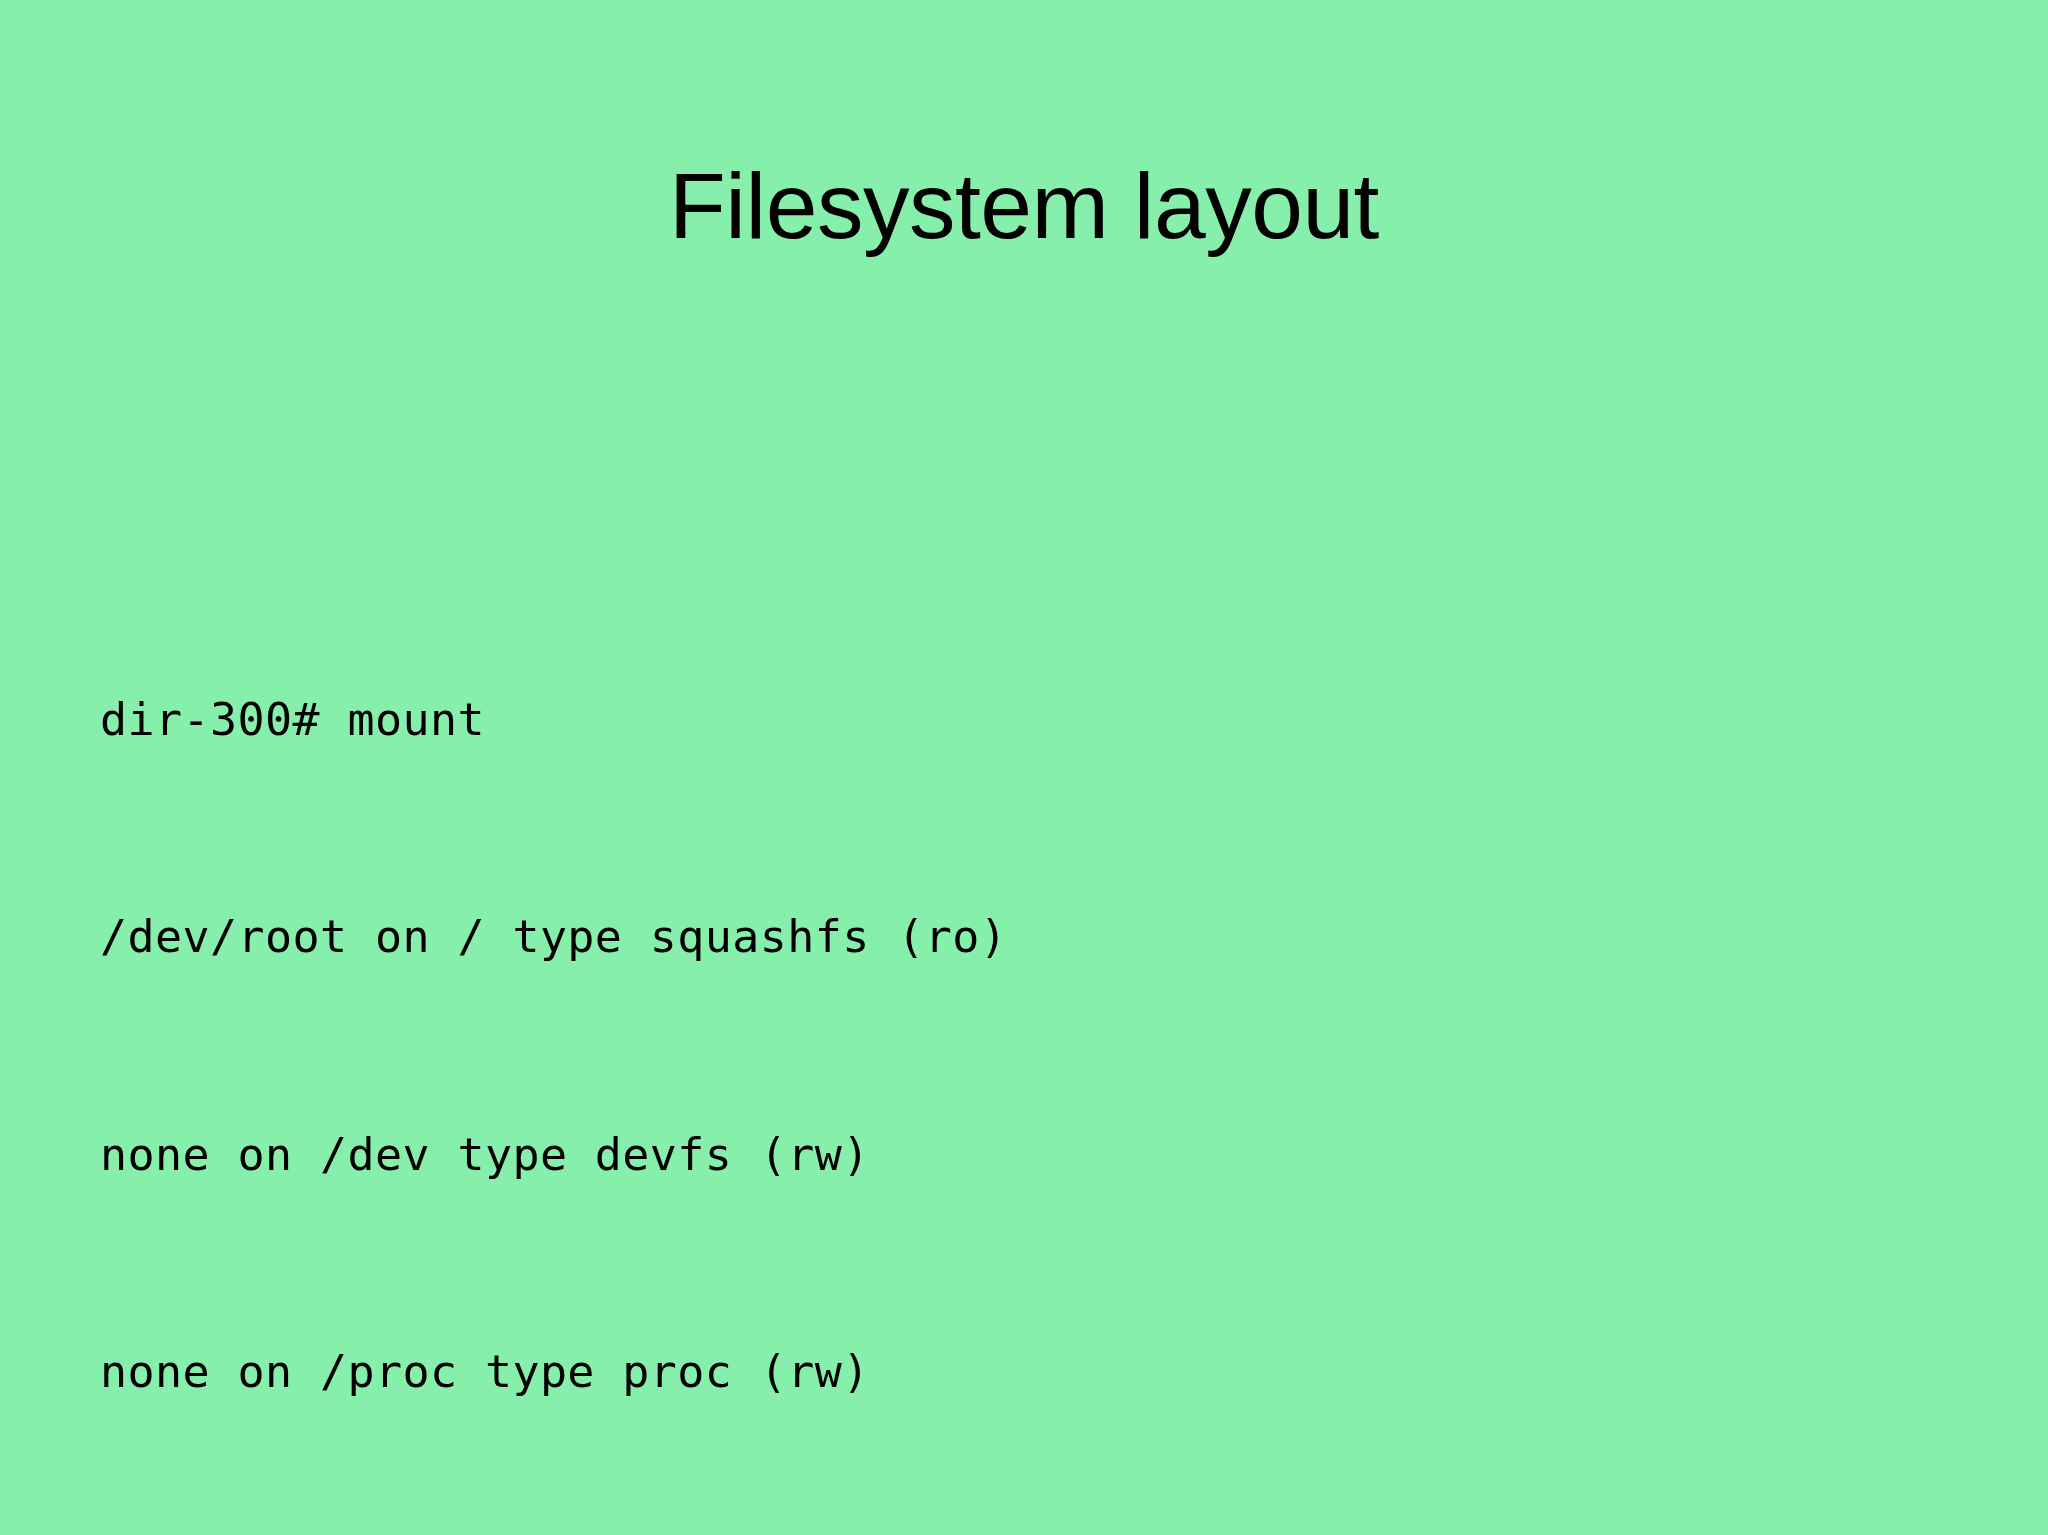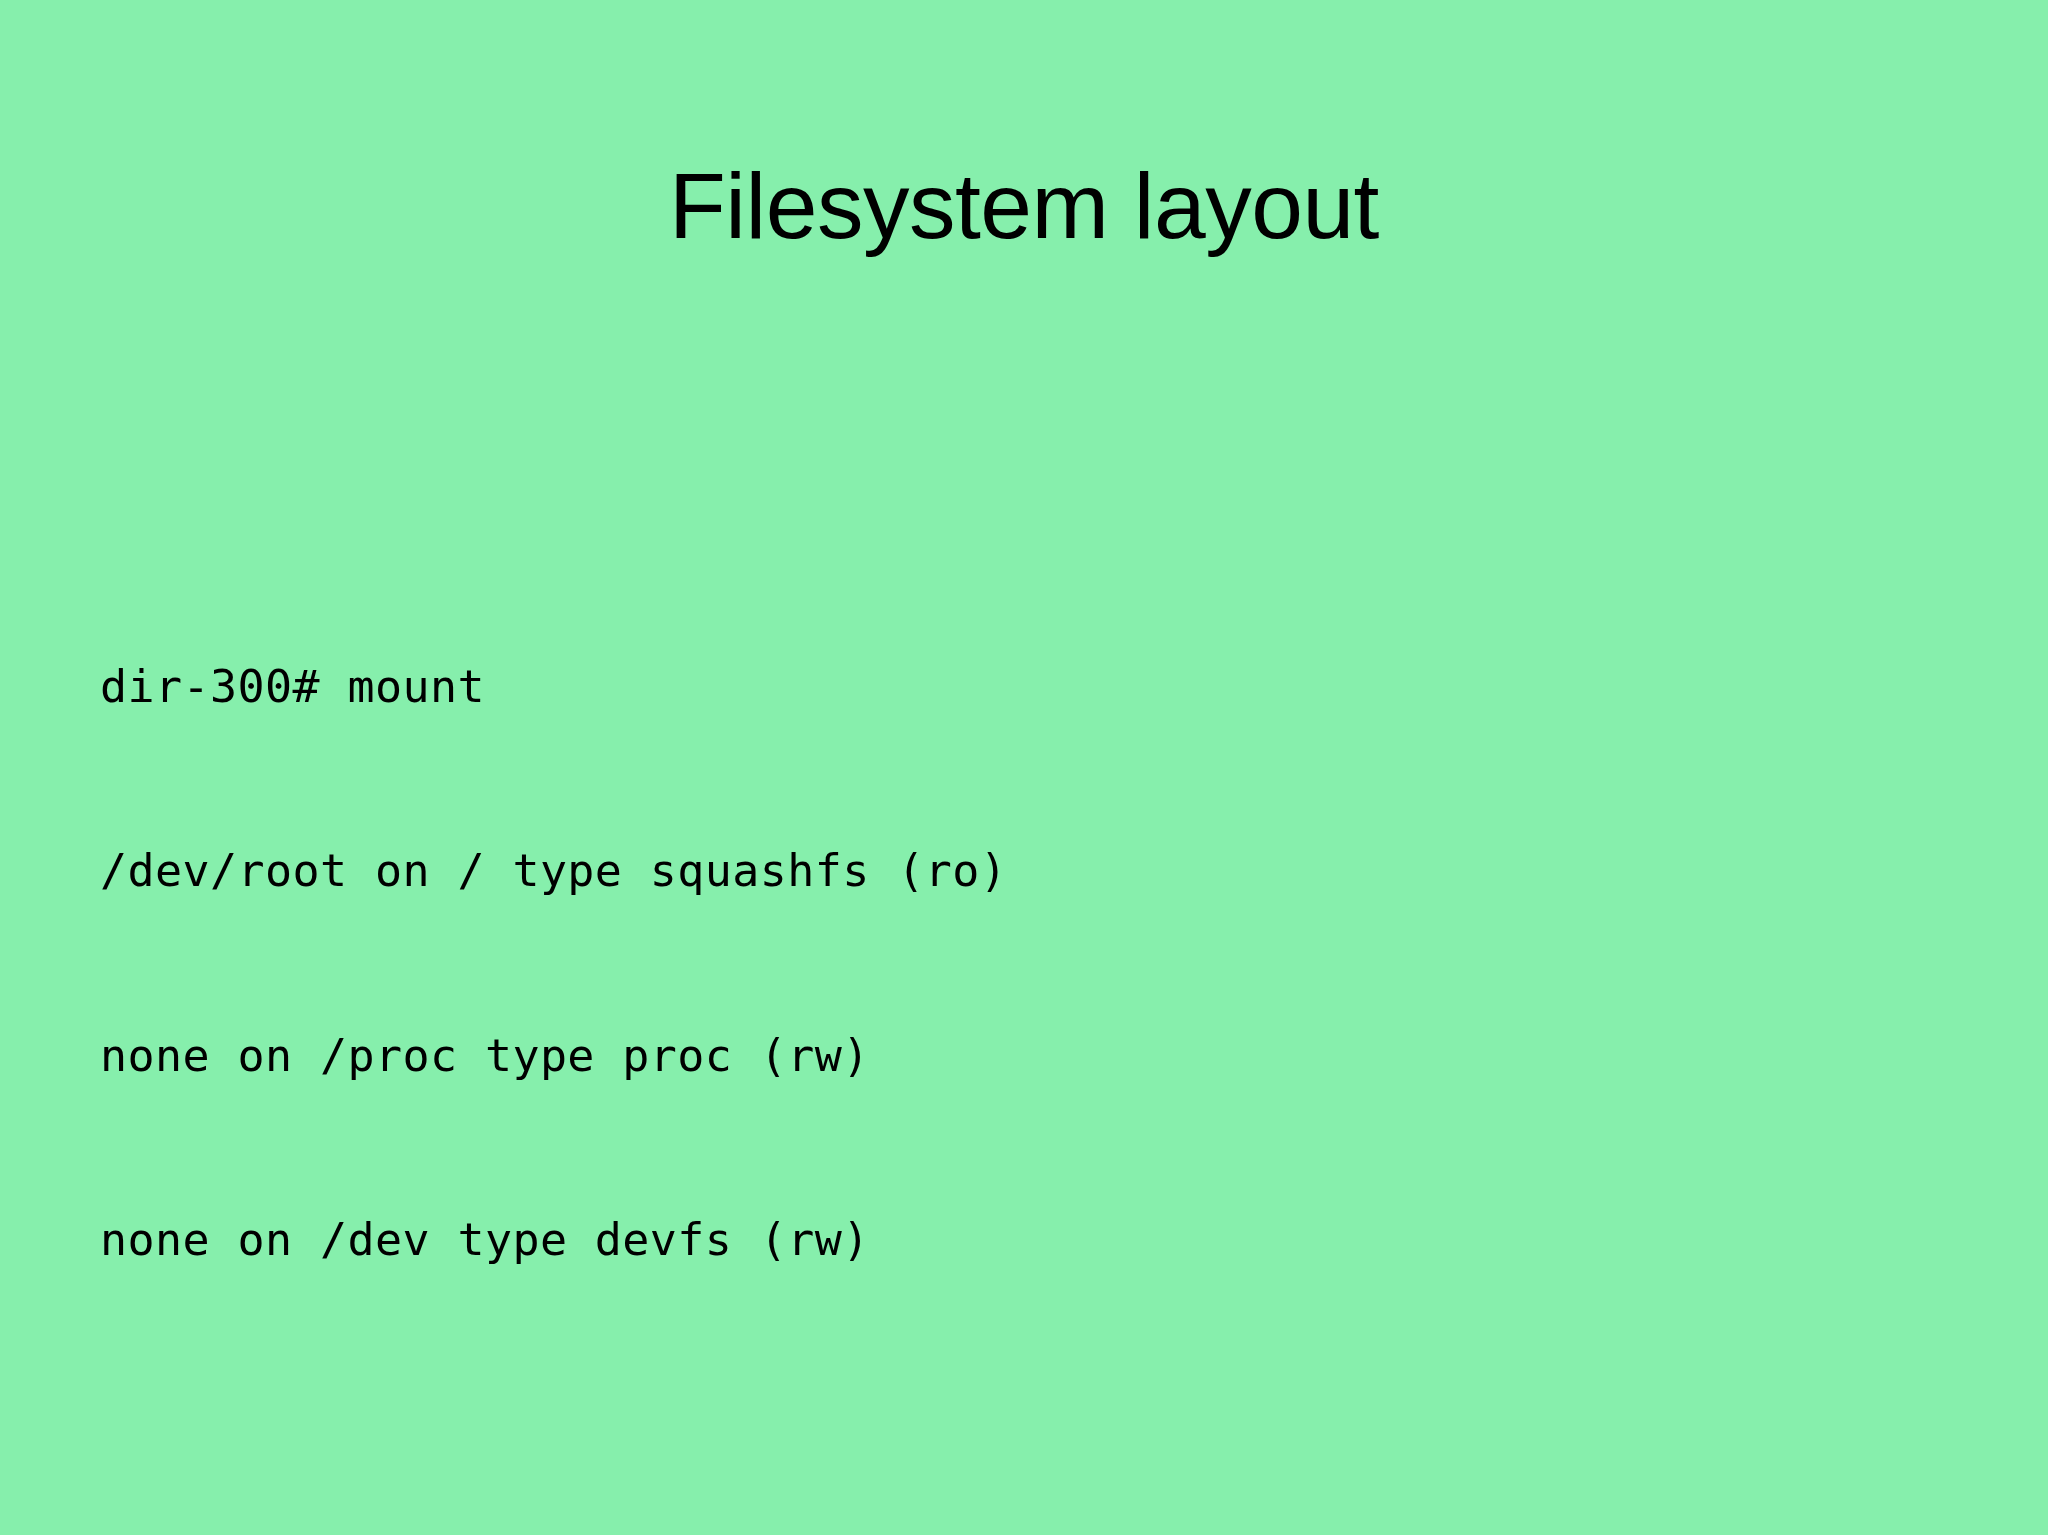--- a/index.html
+++ b/index.html
@@ -55,36 +55,37 @@
 
   .console-block {
     margin: 0;
     padding: 0;
   }
 
   .console-line {
     display: block;
     height: 61.5px;
     white-space: pre;
+    margin-top: 33px;
   }
 </style>
 </head>
 <body>
 
 <div class="slide">
 
   <h1 class="slide-title">Filesystem layout</h1>
 
   <div class="console">
 
     <div class="console-block">
       <span class="console-line">dir-300# mount</span>
       <span class="console-line">/dev/root on / type squashfs (ro)</span>
+      <span class="console-line">none on /dev type devfs (rw)</span>
       <span class="console-line">none on /proc type proc (rw)</span>
-      <span class="console-line">none on /dev type devfs (rw)</span>
       
     </div>
 
     
 
     
 
   </div>
 
 </div>

